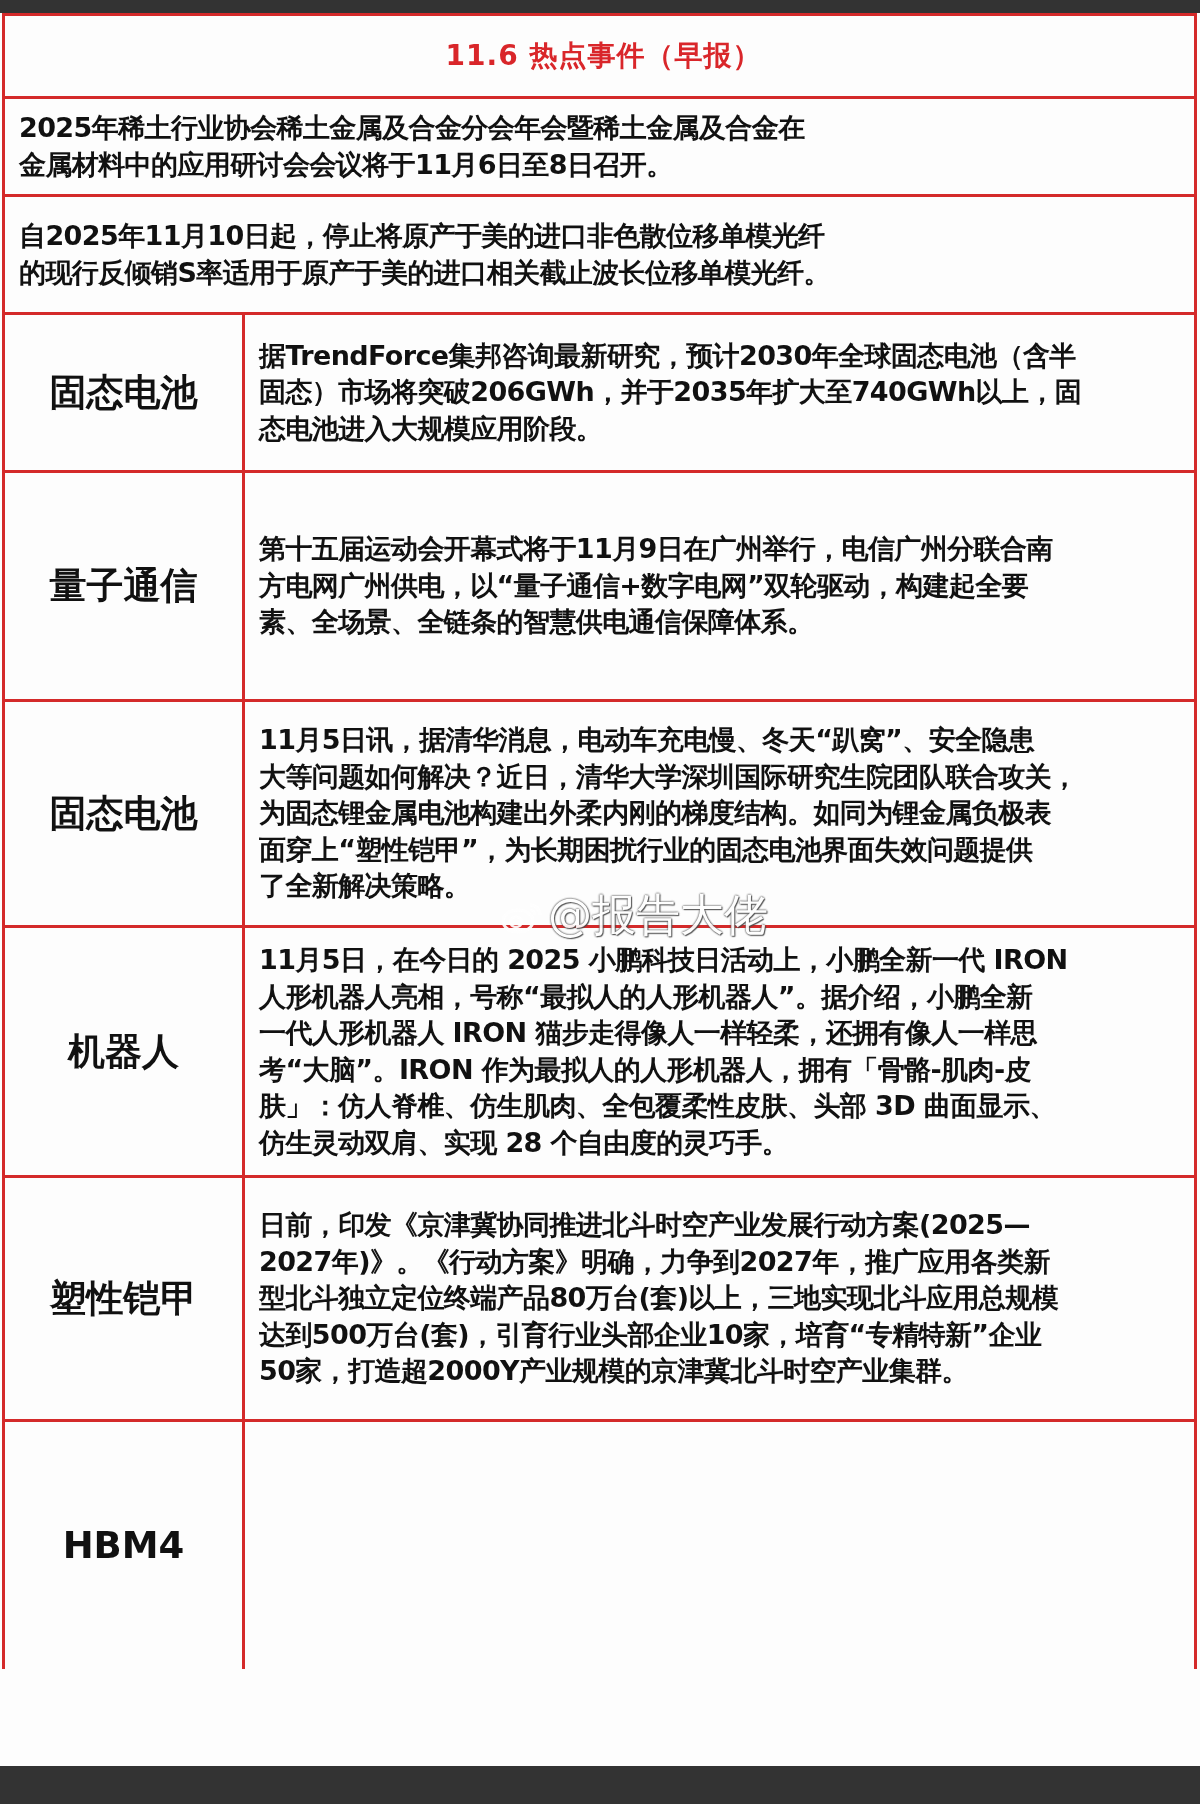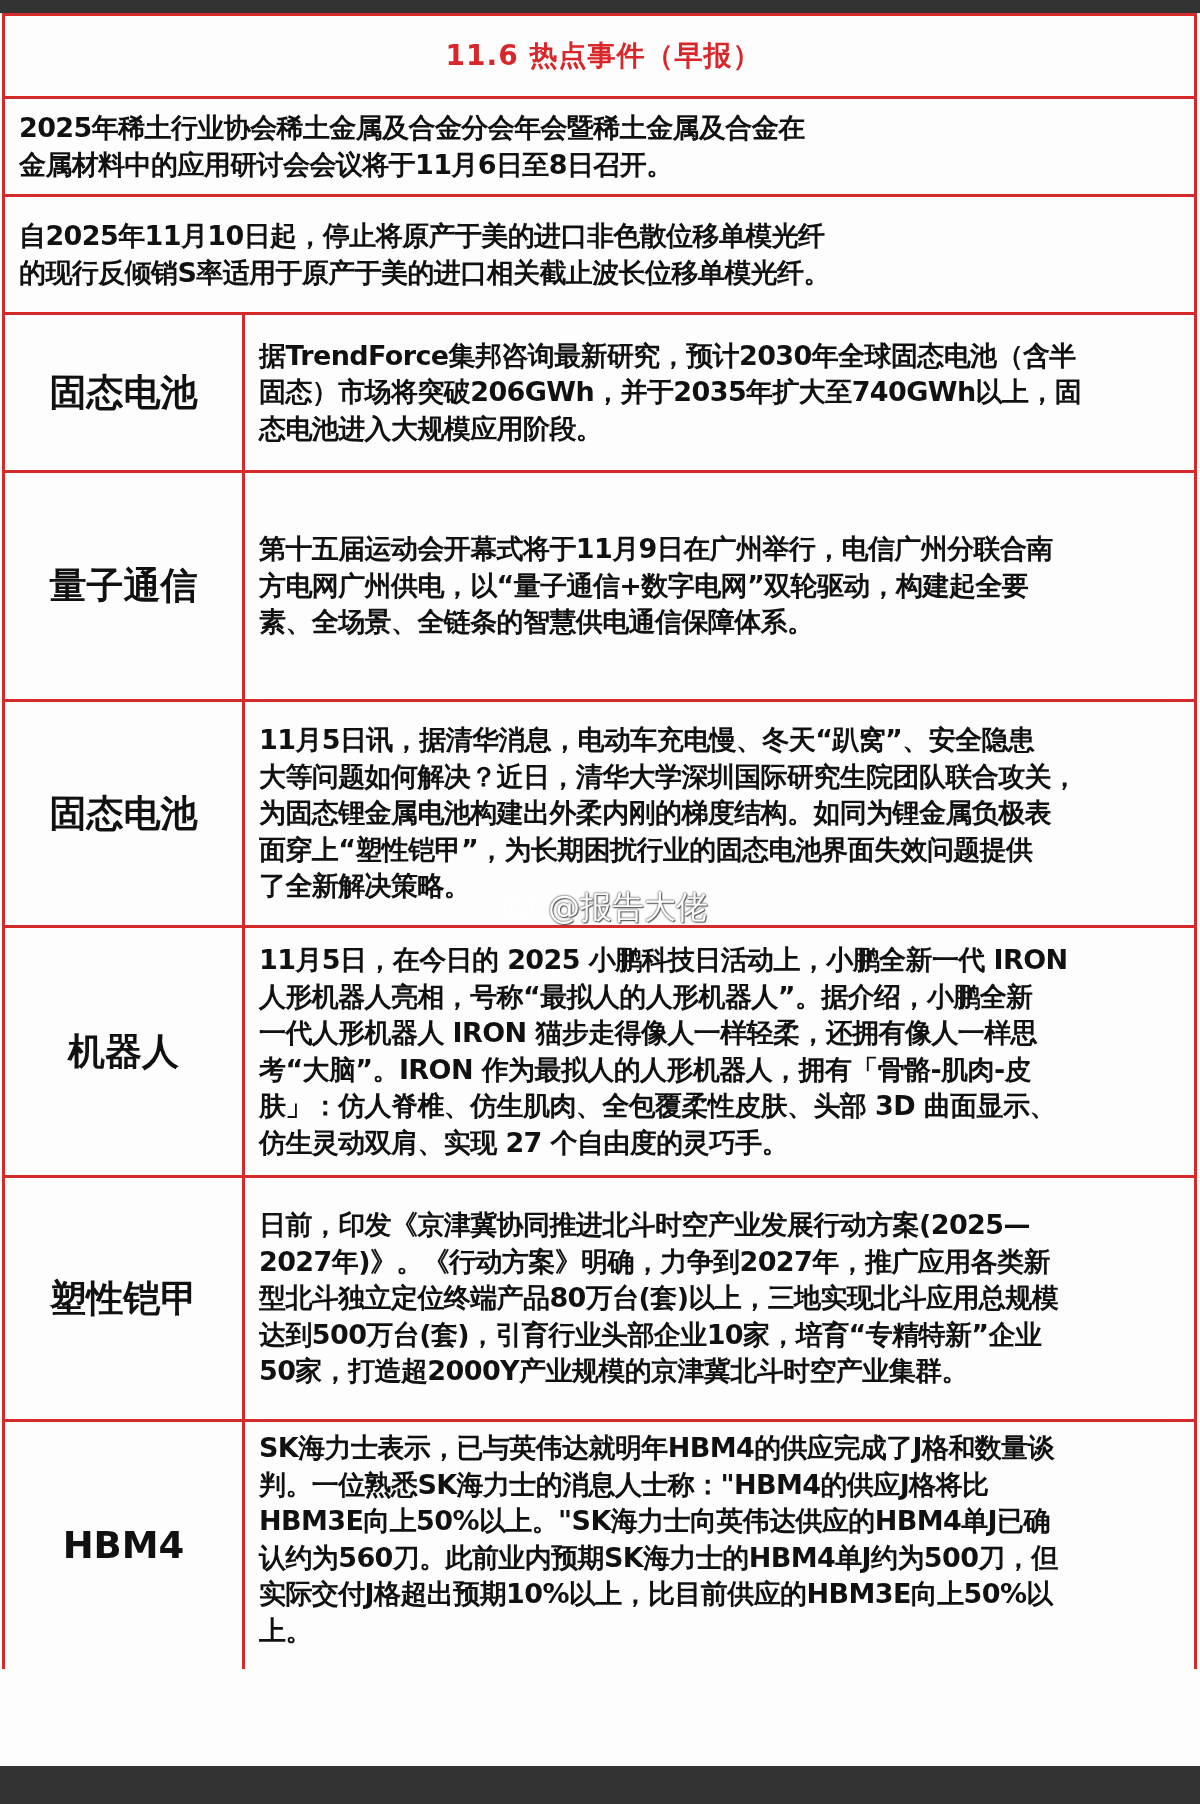--- a/index.html
+++ b/index.html
@@ -43,21 +43,21 @@
     flex: 1; box-sizing: border-box;
     display: flex; align-items: center;
     padding: 0 8px 0 14px;
     font-weight: bold; font-size: 27px; line-height: 36.5px; color: #111;
     letter-spacing: -0.6px;
     white-space: pre-line;
   }
   .bottombar { position: absolute; left: 0; top: 1766px; width: 1200px; height: 38px; background: #333333; }
   .watermark {
     position: absolute; left: 500px; top: 886px; display: flex; align-items: flex-end;
-    color: #ffffff; font-size: 32px; font-weight: normal;
+    color: #ffffff; font-size: 44px; font-weight: normal;
     text-shadow: 0 0 2px #555, 0 0 2px #555, 1px 1px 1px #444;
     opacity: 0.92; pointer-events: none;
   }
   .watermark svg { margin-right: 4px; }
 </style>
 </head>
 <body>
 
 <div class="topbar"></div>
 
@@ -95,38 +95,32 @@
 面穿上“塑性铠甲”，为长期困扰行业的固态电池界面失效问题提供
 了全新解决策略。</div>
     </div>
     <div class="row" style="height:250px">
       <div class="label">机器人</div>
       <div class="content">11月5日，在今日的 2025 小鹏科技日活动上，小鹏全新一代 IRON
 人形机器人亮相，号称“最拟人的人形机器人”。据介绍，小鹏全新
 一代人形机器人 IRON 猫步走得像人一样轻柔，还拥有像人一样思
 考“大脑”。IRON 作为最拟人的人形机器人，拥有「骨骼-肌肉-皮
 肤」：仿人脊椎、仿生肌肉、全包覆柔性皮肤、头部 3D 曲面显示、
-仿生灵动双肩、实现 27 个自由度的灵巧手。</div>
+仿生灵动双肩、实现 28 个自由度的灵巧手。</div>
     </div>
     <div class="row" style="height:244px">
       <div class="label">塑性铠甲</div>
       <div class="content">日前，印发《京津冀协同推进北斗时空产业发展行动方案(2025—
 2027年)》。《行动方案》明确，力争到2027年，推广应用各类新
 型北斗独立定位终端产品80万台(套)以上，三地实现北斗应用总规模
 达到500万台(套)，引育行业头部企业10家，培育“专精特新”企业
 50家，打造超2000Y产业规模的京津冀北斗时空产业集群。</div>
     </div>
     <div class="row last" style="height:247px">
       <div class="label">HBM4</div>
-      <div class="content" style="align-items:flex-start;padding-top:8px">SK海力士表示，已与英伟达就明年HBM4的供应完成了J格和数量谈
-判。一位熟悉SK海力士的消息人士称："HBM4的供应J格将比
-HBM3E向上50%以上。"SK海力士向英伟达供应的HBM4单J已确
-认约为560刀。此前业内预期SK海力士的HBM4单J约为500刀，但
-实际交付J格超出预期10%以上，比目前供应的HBM3E向上50%以
-上。</div>
     </div>
   </div>
 </div>
 
 <div class="watermark">
   <span>
     <svg width="44" height="36" viewBox="0 0 44 36">
       <ellipse cx="18" cy="22" rx="15" ry="11" fill="none" stroke="#ffffff" stroke-width="3"></ellipse>
       <ellipse cx="16" cy="23" rx="6" ry="5" fill="none" stroke="#ffffff" stroke-width="2.5"></ellipse>
       <path d="M30 6 A10 10 0 0 1 40 16" fill="none" stroke="#ffffff" stroke-width="3"></path>

